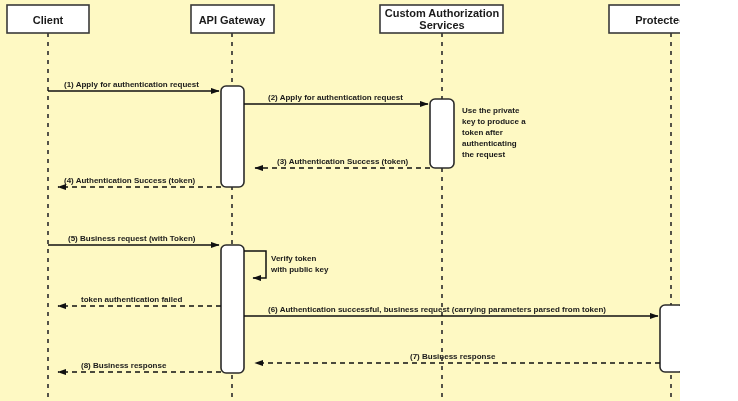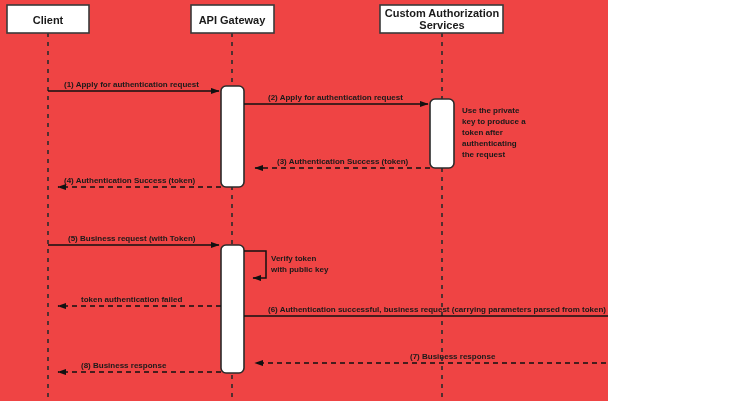--- a/index.html
+++ b/index.html
@@ -1,17 +1,17 @@
 <!DOCTYPE html>
 <html><head>
 <meta charset="utf-8">
 <style>
   html,body{margin:0;padding:0;background:#ffffff;}
   body{width:738px;height:401px;font-family:"Liberation Sans",sans-serif;color:#000;}
-  #stage{position:relative;width:608px;height:401px;overflow:hidden;background:#ef4444;}
+  #stage{position:relative;width:680px;height:401px;overflow:hidden;background:#fef9c3;}
   svg#diagram{position:absolute;left:0;top:0;width:738px;height:401px;}
   .lifeline-title{font-size:11px;font-weight:bold;text-anchor:middle;fill:#1a1a1a;}
   .msg-label{font-size:8px;font-weight:bold;fill:#1a1a1a;}
   .note-text{font-size:8px;font-weight:bold;fill:#1a1a1a;}
   .box{fill:#ffffff;stroke:#3a3a3a;stroke-width:1.6;}
   .activation{fill:#ffffff;stroke:#2b2b2b;stroke-width:1.6;}
   .lifeline{stroke:#2b2b2b;stroke-width:1.6;stroke-dasharray:4 5;}
   .solidline{stroke:#111111;stroke-width:1.5;fill:none;}
   .dashline{stroke:#111111;stroke-width:1.5;fill:none;stroke-dasharray:5 4;}
 </style>

